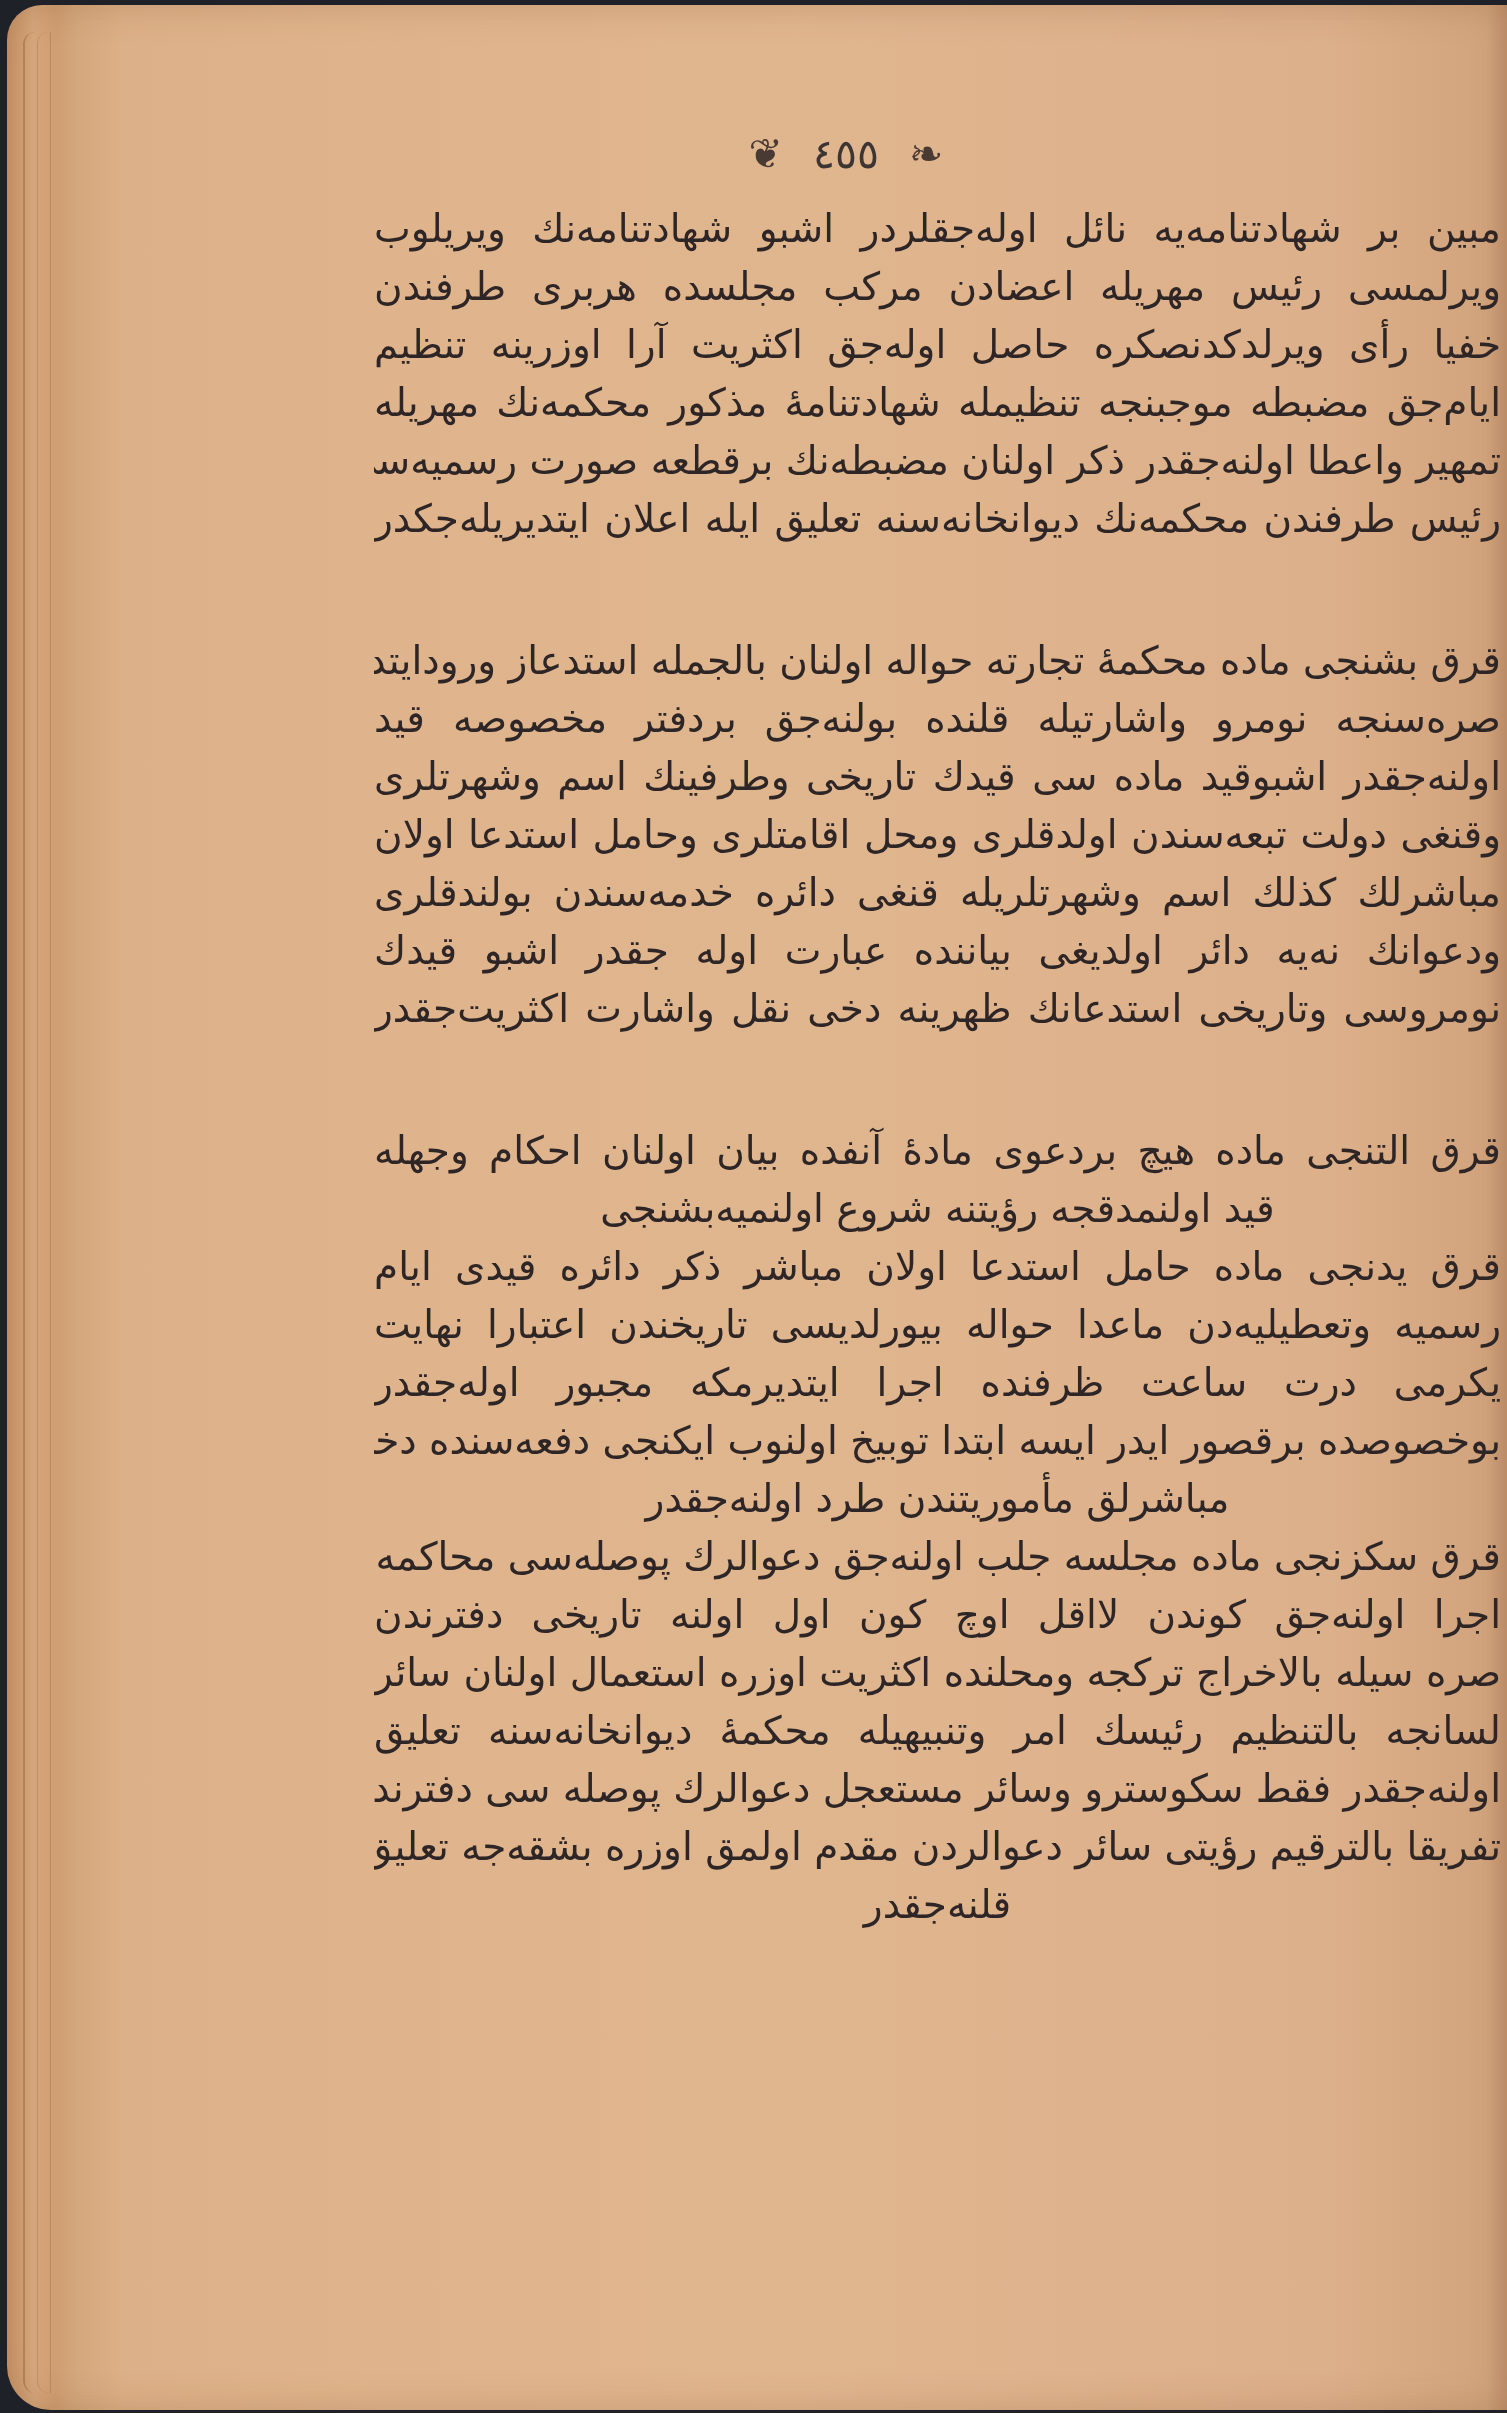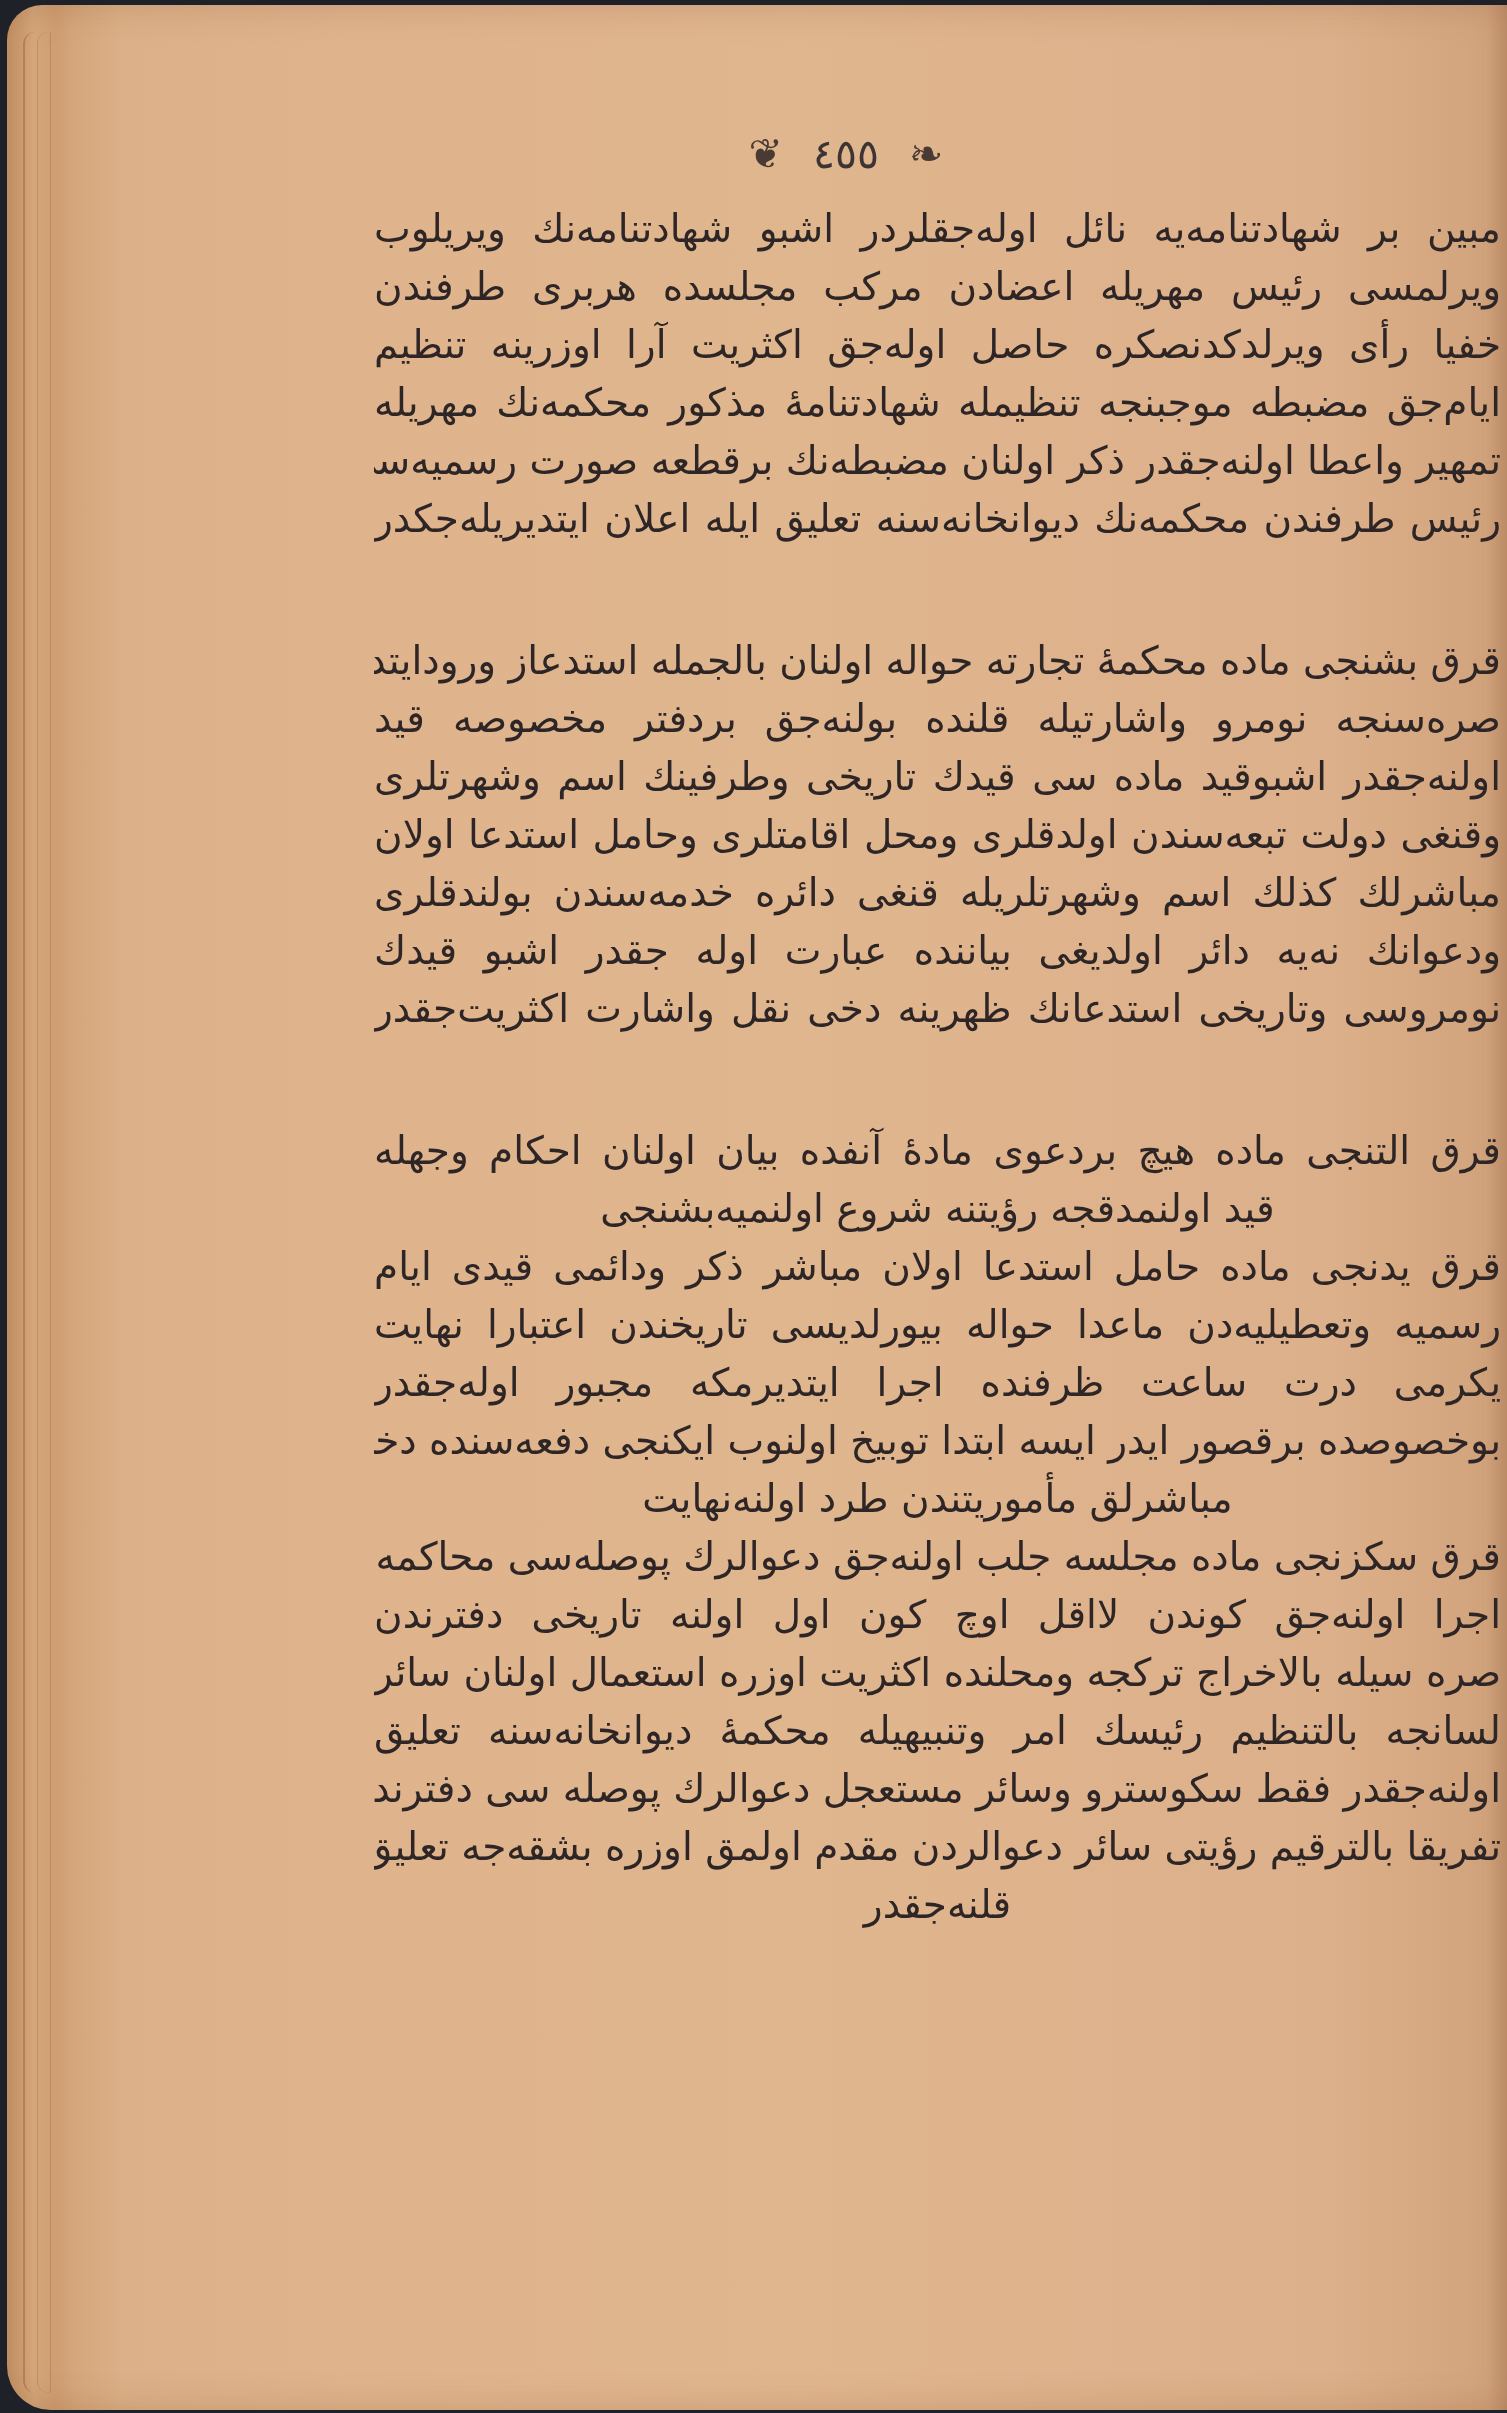--- a/index.html
+++ b/index.html
@@ -129,25 +129,25 @@
     <div class="line">نومروسى وتاريخى استدعانك ظهرينه دخى نقل واشارت اكثريت‌جقدر</div>
   </div>
   <div class="gap"></div>
 
   <div>
     <div class="line">قرق التنجى ماده   هيچ بردعوى مادهٔ آنفده بيان اولنان احكام وجهله</div>
     <div class="line center">قيد اولنمدقجه رؤيتنه شروع اولنميه‌بشنجى</div>
   </div>
 
   <div>
-    <div class="line">قرق يدنجى ماده   حامل استدعا اولان مباشر ذكر ودائمى قيدى ايام</div>
+    <div class="line">قرق يدنجى ماده   حامل استدعا اولان مباشر ذكر دائره قيدى ايام</div>
     <div class="line">رسميه وتعطيليه‌دن ماعدا حواله بيورلديسى تاريخندن اعتبارا نهايت</div>
     <div class="line">يكرمى درت ساعت ظرفنده اجرا ايتديرمكه مجبور اوله‌جقدر</div>
     <div class="line">بوخصوصده برقصور ايدر ايسه ابتدا توبيخ اولنوب ايكنجى دفعه‌سنده دخى</div>
-    <div class="line center">مباشرلق مأموريتندن طرد اولنه‌نهايت</div>
+    <div class="line center">مباشرلق مأموريتندن طرد اولنه‌جقدر</div>
   </div>
 
   <div>
     <div class="line">قرق سكزنجى ماده   مجلسه جلب اولنه‌جق دعوالرك پوصله‌سى محاكمه‌سى</div>
     <div class="line">اجرا اولنه‌جق كوندن لااقل اوچ كون اول اولنه تاريخى دفترندن</div>
     <div class="line">صره سيله بالاخراج تركجه ومحلنده اكثريت اوزره استعمال اولنان سائر</div>
     <div class="line">لسانجه بالتنظيم رئيسك امر وتنبيهيله محكمهٔ ديوانخانه‌سنه تعليق</div>
     <div class="line">اولنه‌جقدر فقط سكوسترو وسائر مستعجل دعوالرك پوصله سى دفترندن</div>
     <div class="line">تفريقا بالترقيم رؤيتى سائر دعوالردن مقدم اولمق اوزره بشقه‌جه تعليق</div>
     <div class="line center">قلنه‌جقدر</div>

